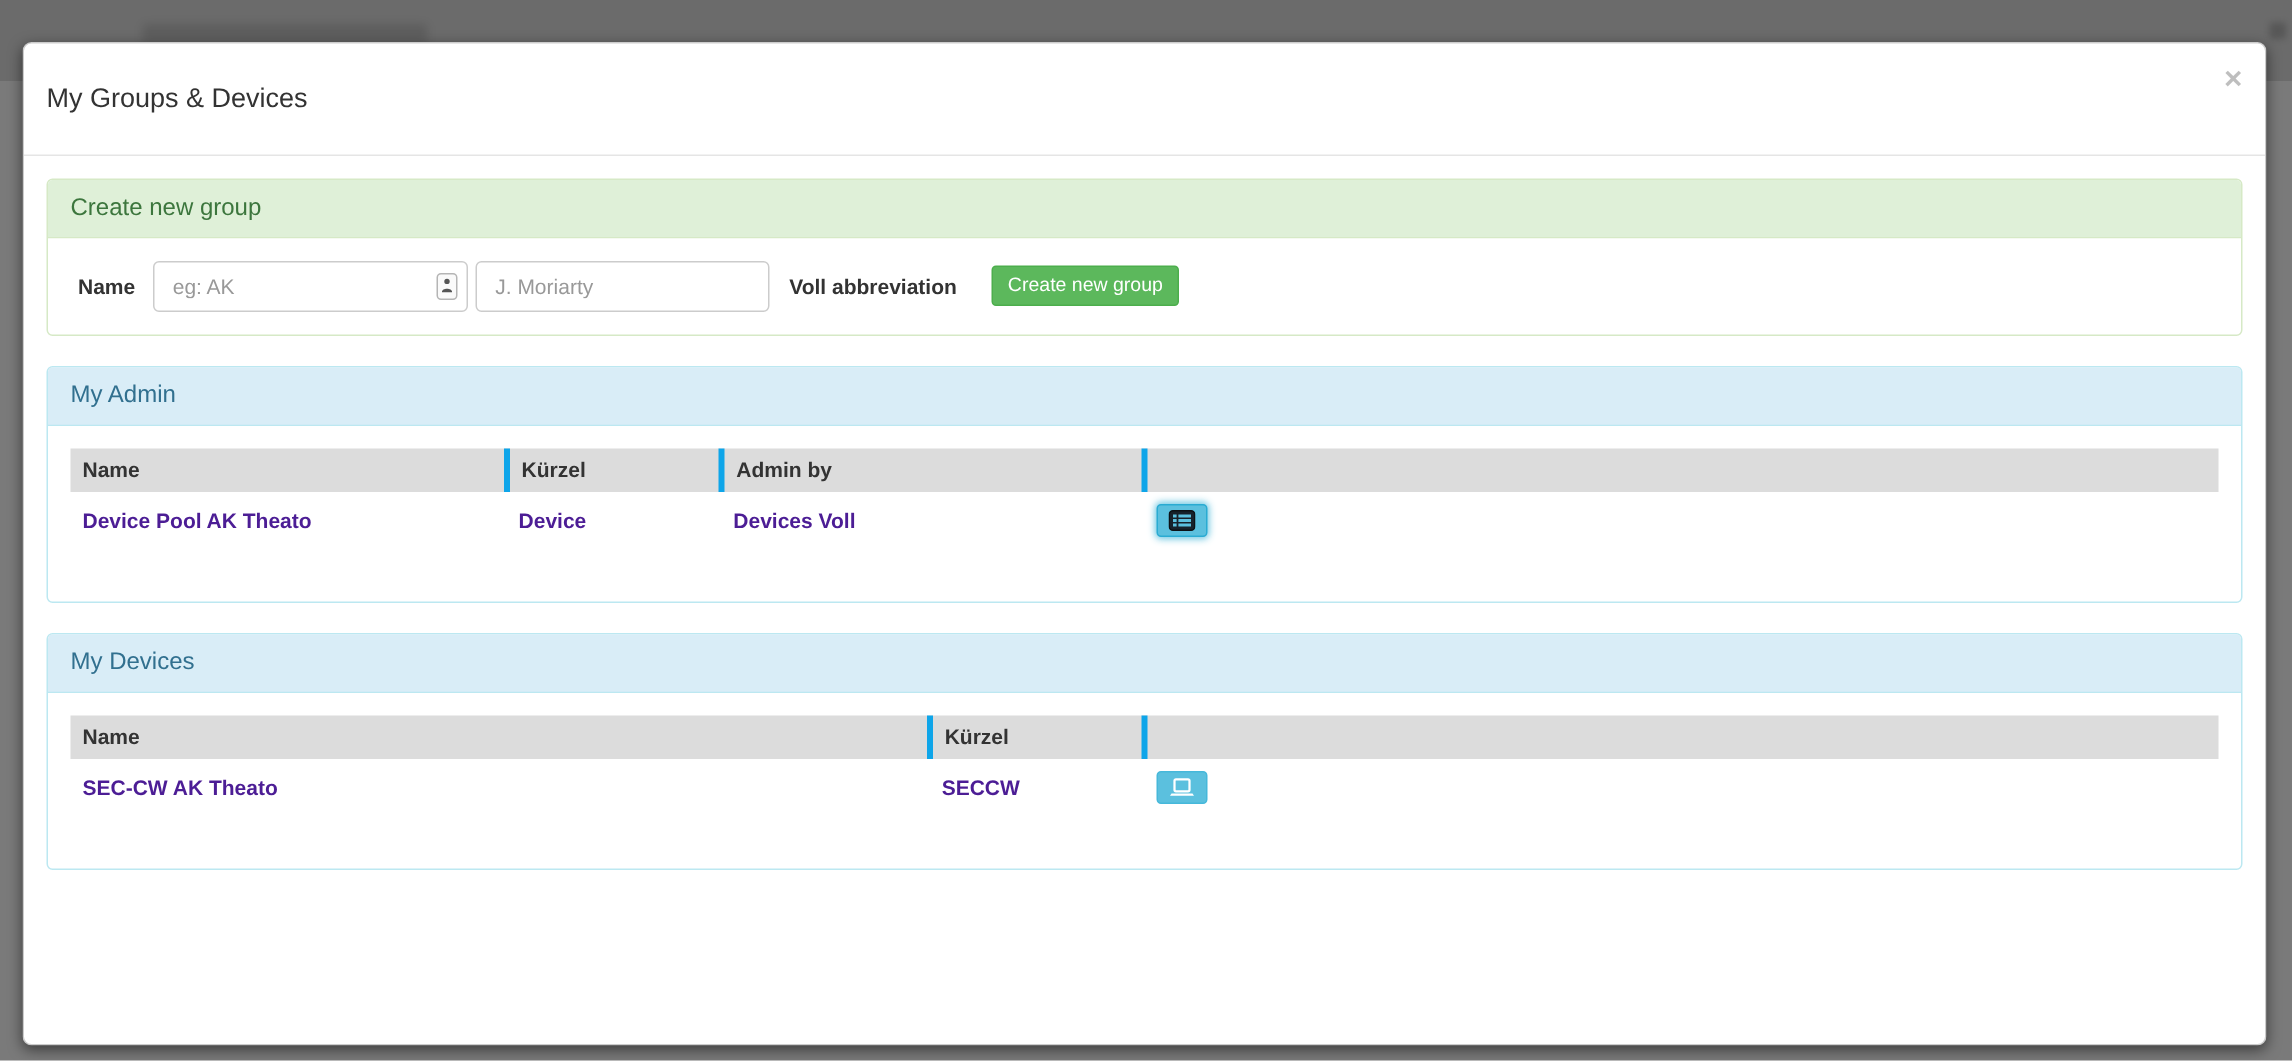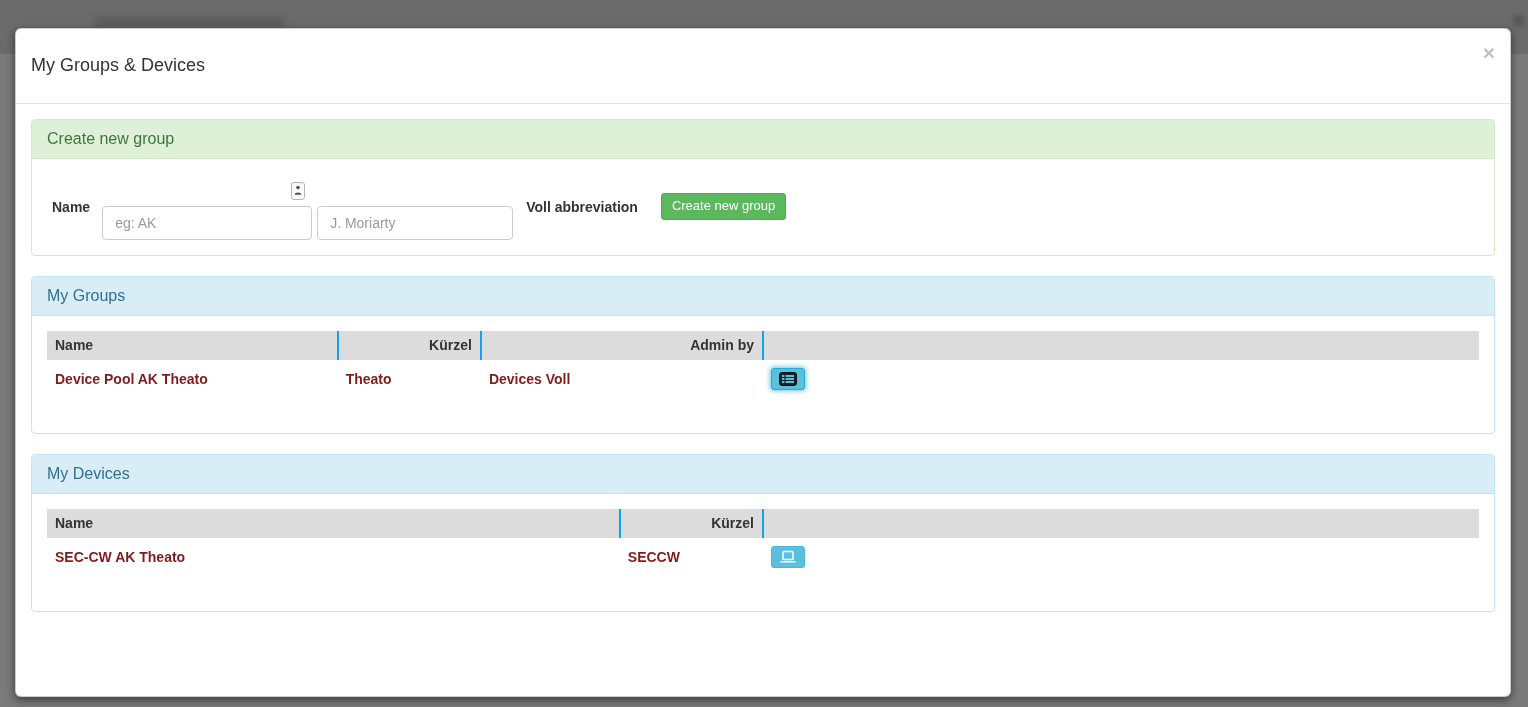--- a/index.html
+++ b/index.html
@@ -44,21 +44,20 @@
   
   .form-inline { display:flex; align-items:center; }
   .control-label { font-size:14px; font-weight:bold; color:#333; white-space:nowrap; }
   .lbl-name { margin:0 12px 0 5px; }
   .lbl-abbr { margin:0 11px 0 13px; }
   .input-wrap { position:relative; display:inline-block; }
   .form-control {
     height:34px; padding:6px 12px; font-size:14px; color:#0f172a;
     border:1px solid #ccc; border-radius:4px; background:#fff;
     font-family:"Liberation Sans", sans-serif;
-    margin-top:32px;
   }
   .form-control::placeholder { color:#999; opacity:1; }
   .inp-name { width:210px; padding-right:28px; }
   .inp-admin { width:196px; margin-left:5px; }
   .inp-abbr { width:200px; }
   .autofill-badge {
     position:absolute; right:7px; top:8px; width:14px; height:18px;
     border:1px solid #b5b5b5; border-radius:3px; background:#fafafa;
     display:flex; align-items:center; justify-content:center;
   }
@@ -66,22 +65,22 @@
     margin-left:12px; padding:3px 10px; font-size:13px; line-height:1.4;
     color:#fff; background:#5cb85c; border:1px solid #4cae4c; border-radius:3px; cursor:pointer;
     font-family:"Liberation Sans", sans-serif; white-space:nowrap;
   }
   
   table.list-table { width:100%; border-collapse:collapse; margin-bottom:20px; table-layout:fixed; }
   table.list-table th {
     background:#dcdcdc; text-align:left; font-size:14px; font-weight:bold; color:#333;
     padding:5px 8px; height:29px;
   }
-  table.list-table th + th { border-left:2px solid #0ea5e9;text-align:right; }
-  table.list-table td { padding:8px; font-size:14px; font-weight:bold; color:#7f1d1d; vertical-align:middle; }
+  table.list-table th + th { border-left:4px solid #0ea5e9; }
+  table.list-table td { padding:8px; font-size:14px; font-weight:bold; color:#4c1d95; vertical-align:middle; }
   .groups-table col.c1 { width:20.3%; } .groups-table col.c2 { width:10%; }
   .groups-table col.c3 { width:19.7%; } .groups-table col.c4 { width:50%; }
   .devices-table col.c1 { width:40%; } .devices-table col.c2 { width:10%; } .devices-table col.c3 { width:50%; }
   
   .btn-icon {
     display:inline-flex; align-items:center; justify-content:center;
     padding:3px 7px; background:#5bc0de; border:1px solid #46b8da; border-radius:3px;
     cursor:pointer; line-height:0;
   }
   .btn-icon.focused {
@@ -125,41 +124,41 @@
             </span>
           </span>
           <input class="form-control inp-admin" type="text" placeholder="J. Moriarty" style="">
           <label class="control-label lbl-abbr">Voll abbreviation</label>
           <button class="btn-create">Create new group</button>
         </div>
       </div>
     </div>
 
     <div class="panel panel-info">
-      <div class="panel-heading">My Groups</div>
+      <div class="panel-heading">My Admin</div>
       <div class="panel-body">
         <table class="list-table groups-table">
           <colgroup>
               <col class="c1">
               <col class="c2">
               <col class="c3">
               <col class="c4">
             </colgroup>
           <thead>
             <tr>
               <th>Name</th>
               <th>Kürzel</th>
               <th>Admin by</th>
               <th></th>
             </tr>
           </thead>
           <tbody>
             <tr>
               <td>Device Pool AK Theato</td>
-              <td>Theato</td>
+              <td>Device</td>
               <td>Devices Voll</td>
               <td>
                 <button class="btn-icon focused">
                   <span>
                     <svg width="18" height="14" viewBox="0 0 18 14">
                       <rect x="0.5" y="0.5" width="17" height="13" rx="2.5" fill="#17222b" stroke="#0c1216"></rect>
                       <rect x="3" y="3" width="2.4" height="2" fill="#5bc0de"></rect>
                       <rect x="3" y="6" width="2.4" height="2" fill="#5bc0de"></rect>
                       <rect x="3" y="9" width="2.4" height="2" fill="#5bc0de"></rect>
                       <rect x="6.6" y="3" width="8.4" height="2" fill="#5bc0de"></rect>

